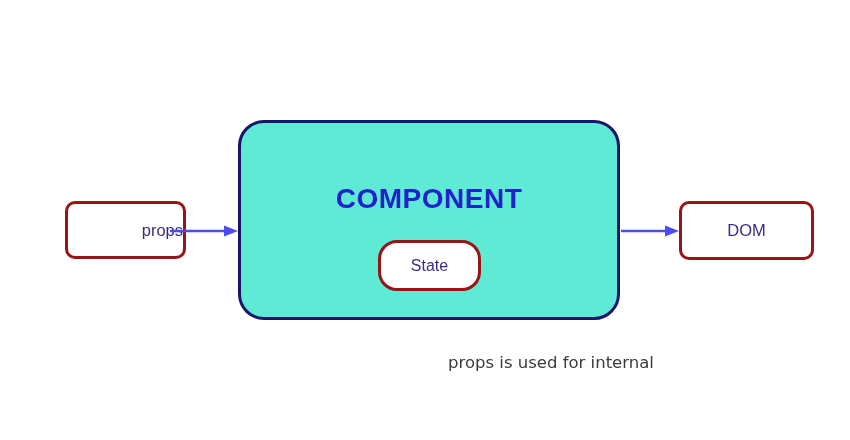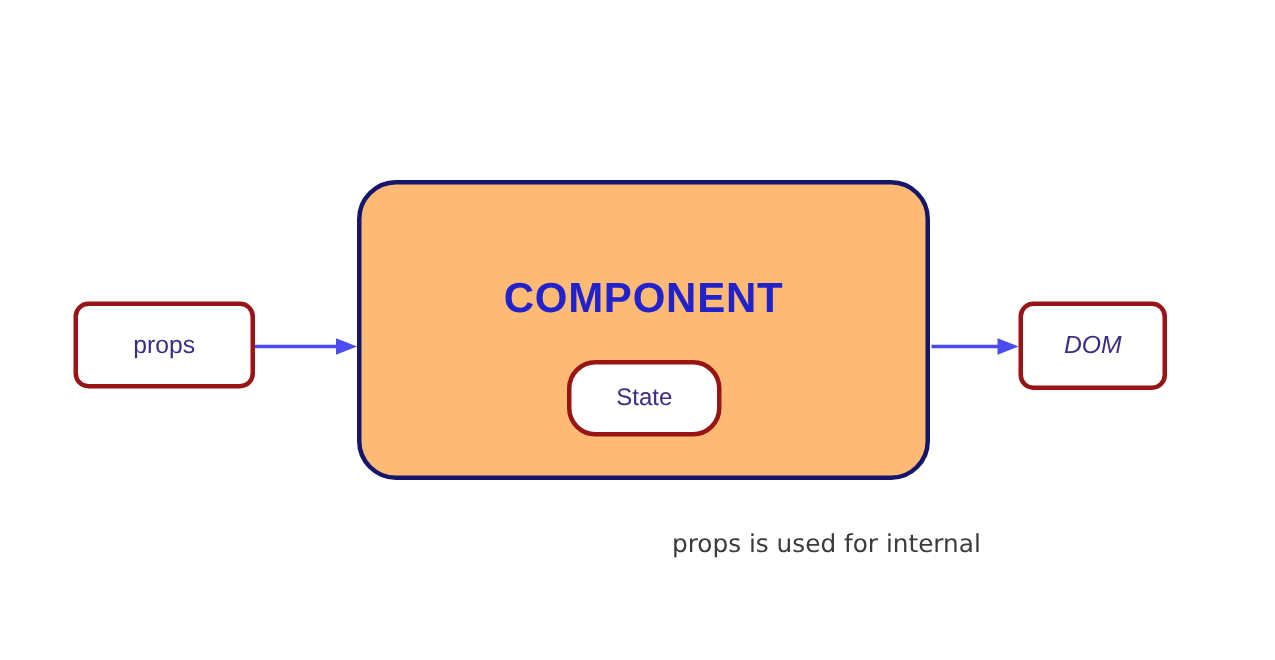--- a/index.html
+++ b/index.html
@@ -23,34 +23,34 @@
     border-radius: 10px;
     background: #ffffff;
     display: flex;
     align-items: center;
     justify-content: center;
   }
   .red-box span {
     color: var(--label-text, #3d2b85);
     font-size: 16.5px;
   }
-  .props-box { left: 49px; top: 201px; width: 121px; height: 58px; }
-  .dom-box   { left: 679px; top: 201px; width: 99px; height: 59px; font-style: italic; }
+  .props-box { left: 65px; top: 201px; width: 121px; height: 58px; justify-content: flex-end; }
+  .dom-box   { left: 679px; top: 201px; width: 135px; height: 59px; }
 
   
   .component-box {
     position: absolute;
     left: 238px;
     top: 120px;
     width: 382px;
     height: 200px;
     box-sizing: border-box;
     border: 3px solid var(--component-border, #15156b);
     border-radius: 26px;
-    background: #fdba74;
+    background: #5eead4;
   }
   .component-title {
     position: absolute;
     left: 0;
     right: 0;
     top: 60px;
     text-align: center;
     font-size: 28px;
     font-weight: bold;
     letter-spacing: 0.5px;

